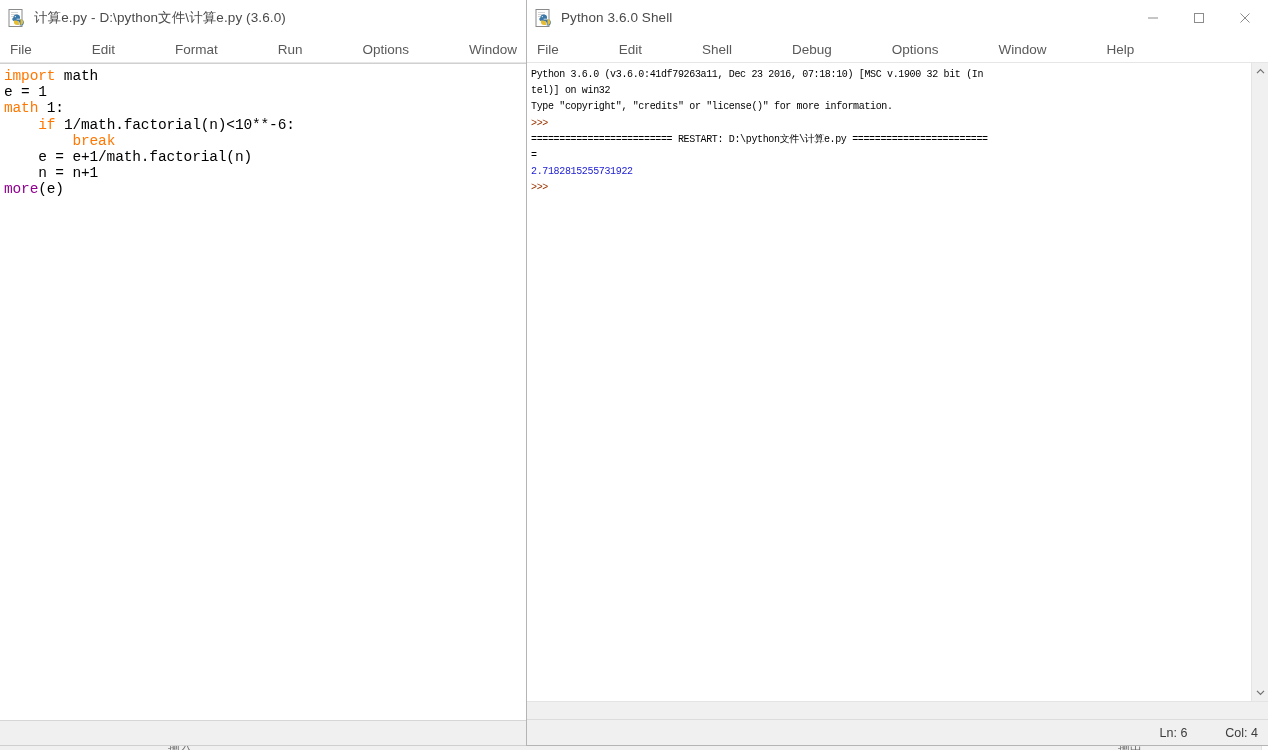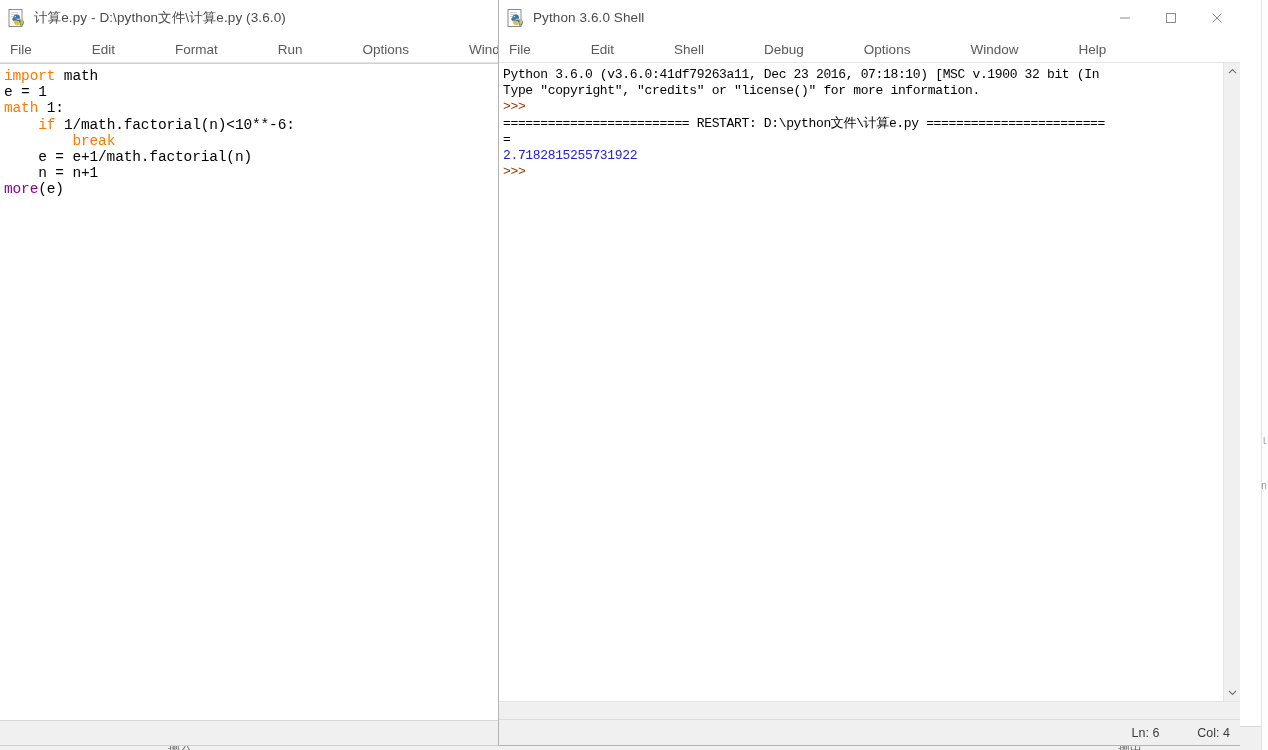--- a/index.html
+++ b/index.html
@@ -142,21 +142,21 @@
   .codeline {
     font-family: "Liberation Mono", monospace;
     font-size: 14.5px;
     line-height: 16.2px;
     white-space: pre;
     color: #000000;
     letter-spacing: -0.15px;
   }
   .shellline {
     font-family: "Liberation Mono", monospace;
-    font-size: 13px;
+    font-size: 10px;
     line-height: 16.2px;
     white-space: pre;
     color: #000000;
     letter-spacing: -0.35px;
   }
   .kw   { color: #ff7700; }
   .bi   { color: #900090; }
   .prompt { color: #993300; }
   .stdout { color: #2121d6; }
 
@@ -210,21 +210,21 @@
   }
 
   
   #editor-window {
     left: 0px; top: 0px; width: 527px; height: 746px;
     border: none;
     border-right: 1px solid #9b9b9b;
     border-bottom: 1px solid #cfcfcf;
   }
   #shell-window {
-    left: 498px; top: 0px; width: 742px; height: 746px;
+    left: 526px; top: 0px; width: 742px; height: 746px;
     border: 1px solid #b4b4b4;
     border-top: none;
     border-right: none;
   }
   #editor-window .textarea-wrap { border-top: 1px solid #d0d0d0; }
   #editor-bottom-strip {
     height: 24px; min-height: 24px;
     background: #f0f0f0;
     border-top: 1px solid #d6d6d6;
   }
@@ -326,20 +326,21 @@
     <div class="menuitem">Shell</div>
     <div class="menuitem">Debug</div>
     <div class="menuitem">Options</div>
     <div class="menuitem">Window</div>
     <div class="menuitem">Help</div>
   </div>
 
   <div class="textarea-wrap">
     <div class="textarea" id="shell-output">
         <div class="shellline"><span>Python 3.6.0 (v3.6.0:41df79263a11, Dec 23 2016, 07:18:10) [MSC v.1900 32 bit (In</span></div>
+        <div class="shellline"><span>tel)] on win32</span></div>
         <div class="shellline"><span>Type "copyright", "credits" or "license()" for more information.</span></div>
         <div class="shellline"><span class="prompt">&gt;&gt;&gt; </span></div>
         <div class="shellline"><span>========================= RESTART: D:\python文件\计算e.py ========================</span></div>
         <div class="shellline"><span>=</span></div>
         <div class="shellline"><span class="stdout">2.7182815255731922</span></div>
         <div class="shellline"><span class="prompt">&gt;&gt;&gt; </span></div>
       </div>
     <div class="vscroll">
       <div class="arrow">
         <svg width="9" height="7" viewBox="0 0 9 7">

